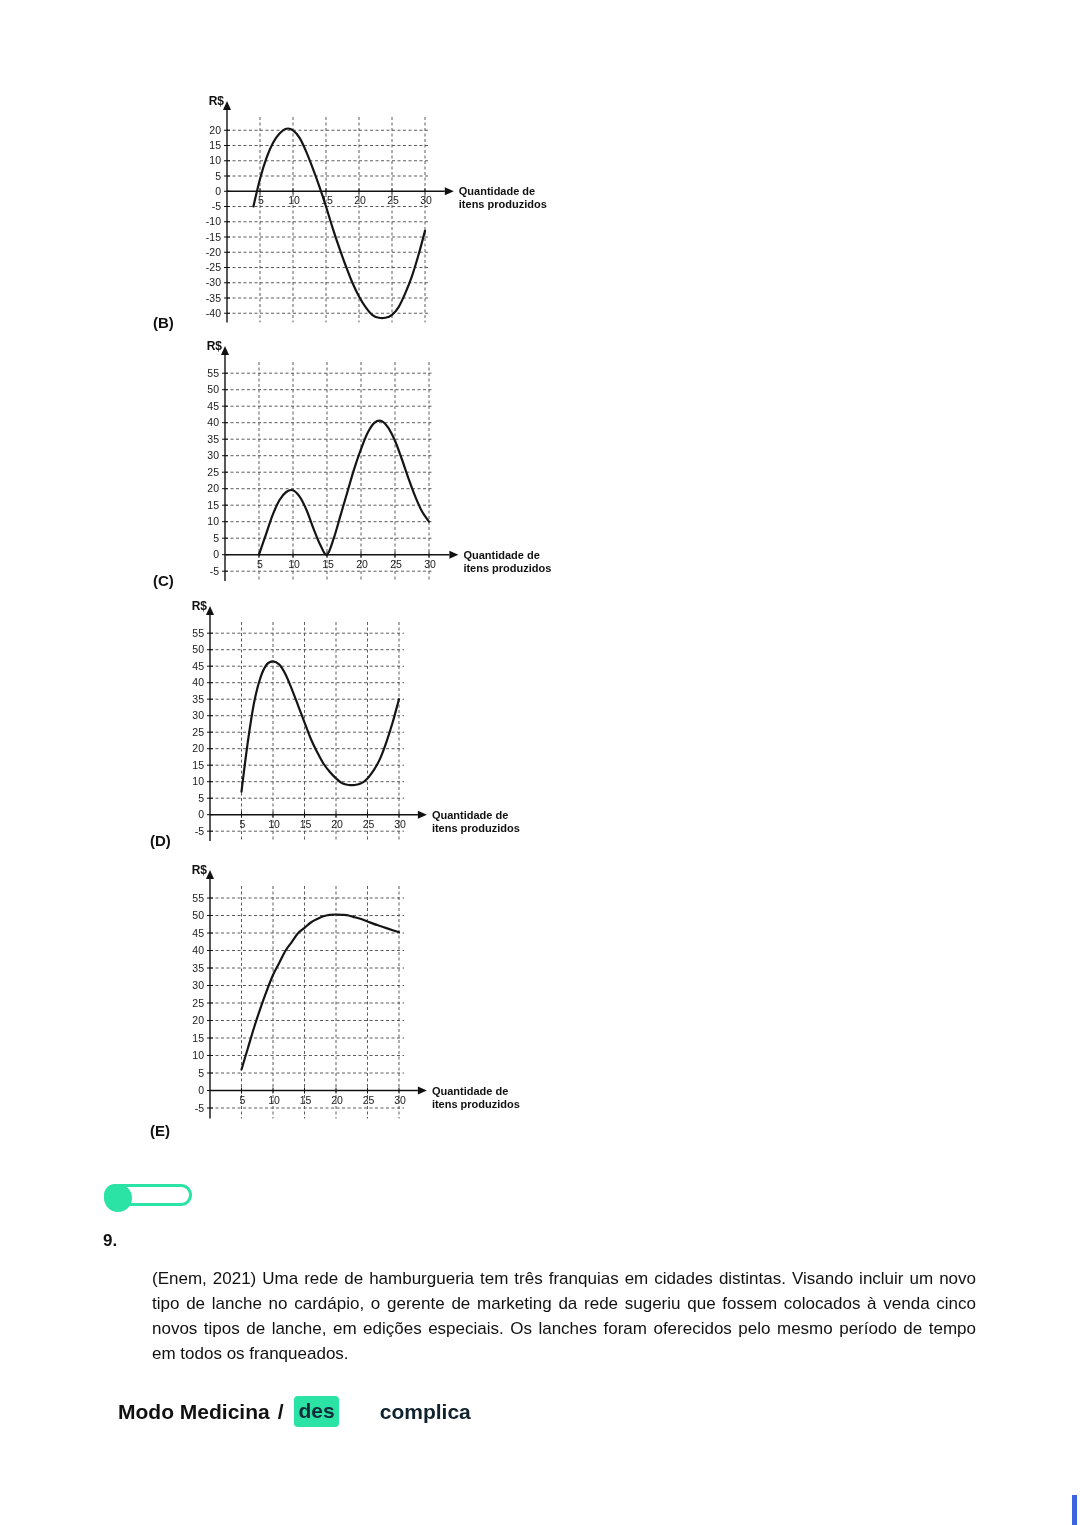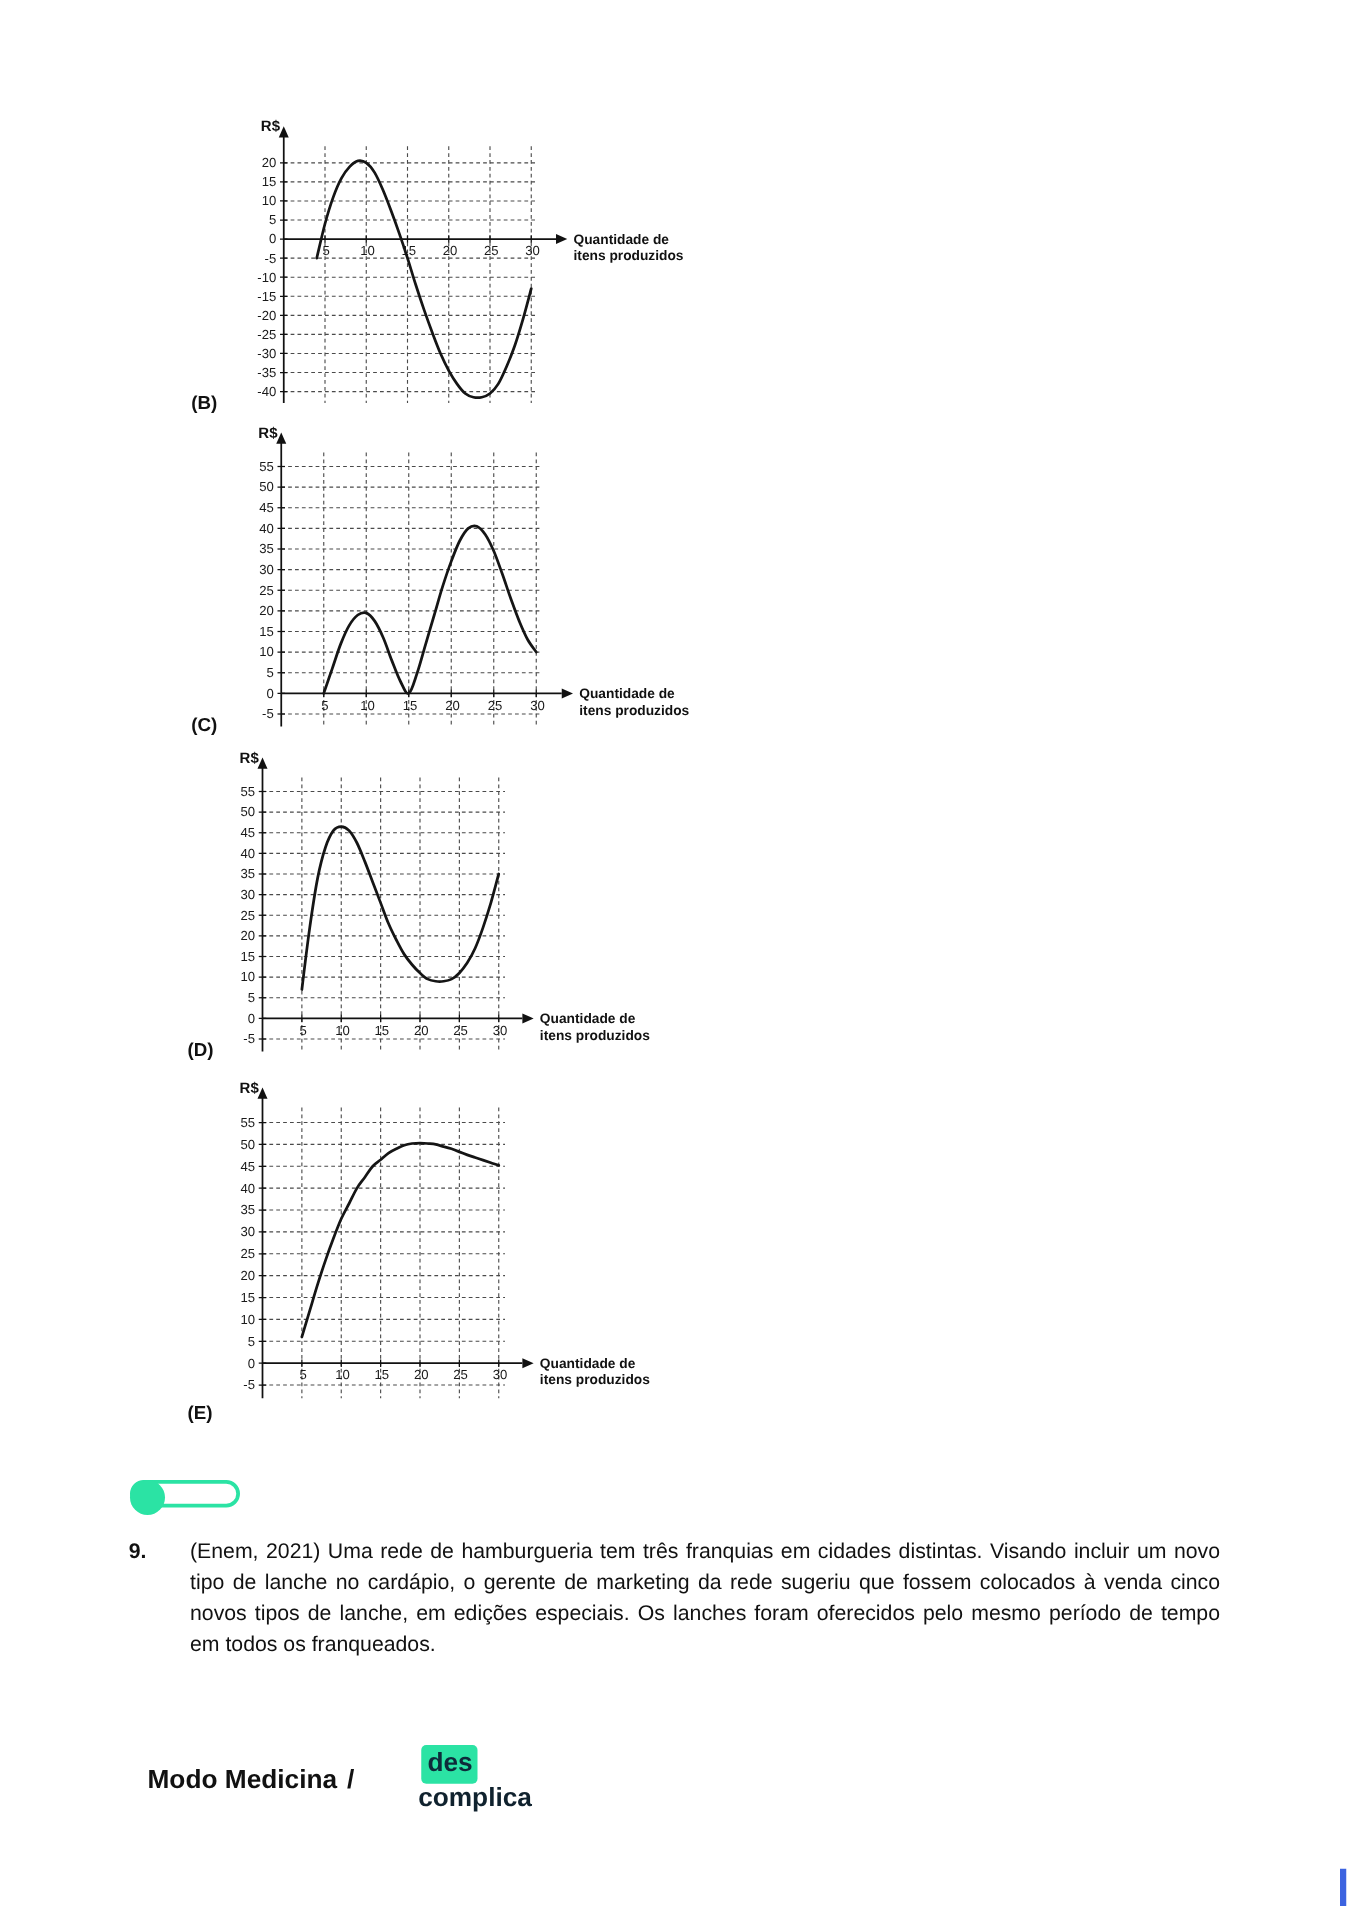--- a/index.html
+++ b/index.html
@@ -21,28 +21,28 @@
     position:absolute; left:-3px; top:-3px;
     width:28px; height:28px; border-radius:50%;
     background:var(--green,#2BE3A4);
   }
   .question {
     position:absolute; left:103px; top:1228px; width:873px;
     display:flex; align-items:flex-start;
     font-size:17px; line-height:25px;
   }
   .q-num { width:49px; flex:0 0 49px; font-weight:bold; }
-  .q-text { flex:1; text-align:justify; }
+  .q-text { flex:1; text-align:justify;margin-top:38px; }
   .footer {
     position:absolute; left:118px; top:1396px;
     font-size:21px; font-weight:bold; color:#111;
     display:flex; align-items:center;
   }
   .footer .slash { margin:0 10px 0 8px; }
-  .logo { display:inline-flex; align-items:center;flex-direction:column; }
+  .logo { display:inline-flex; align-items:center; }
   .logo-des {
     background:var(--green,#2BE3A4); color:#0e2b3a;
     padding:3px 4px 4px 5px; border-radius:4px; font-weight:bold;
   }
   .logo-rest { color:#10222e; font-weight:bold; margin-left:1px;padding-left:40px; }
   .edge-artifact {
     position:absolute; right:3px; bottom:0;
     width:5px; height:30px; background:var(--blue,#3C63E0);
   }
 </style>

